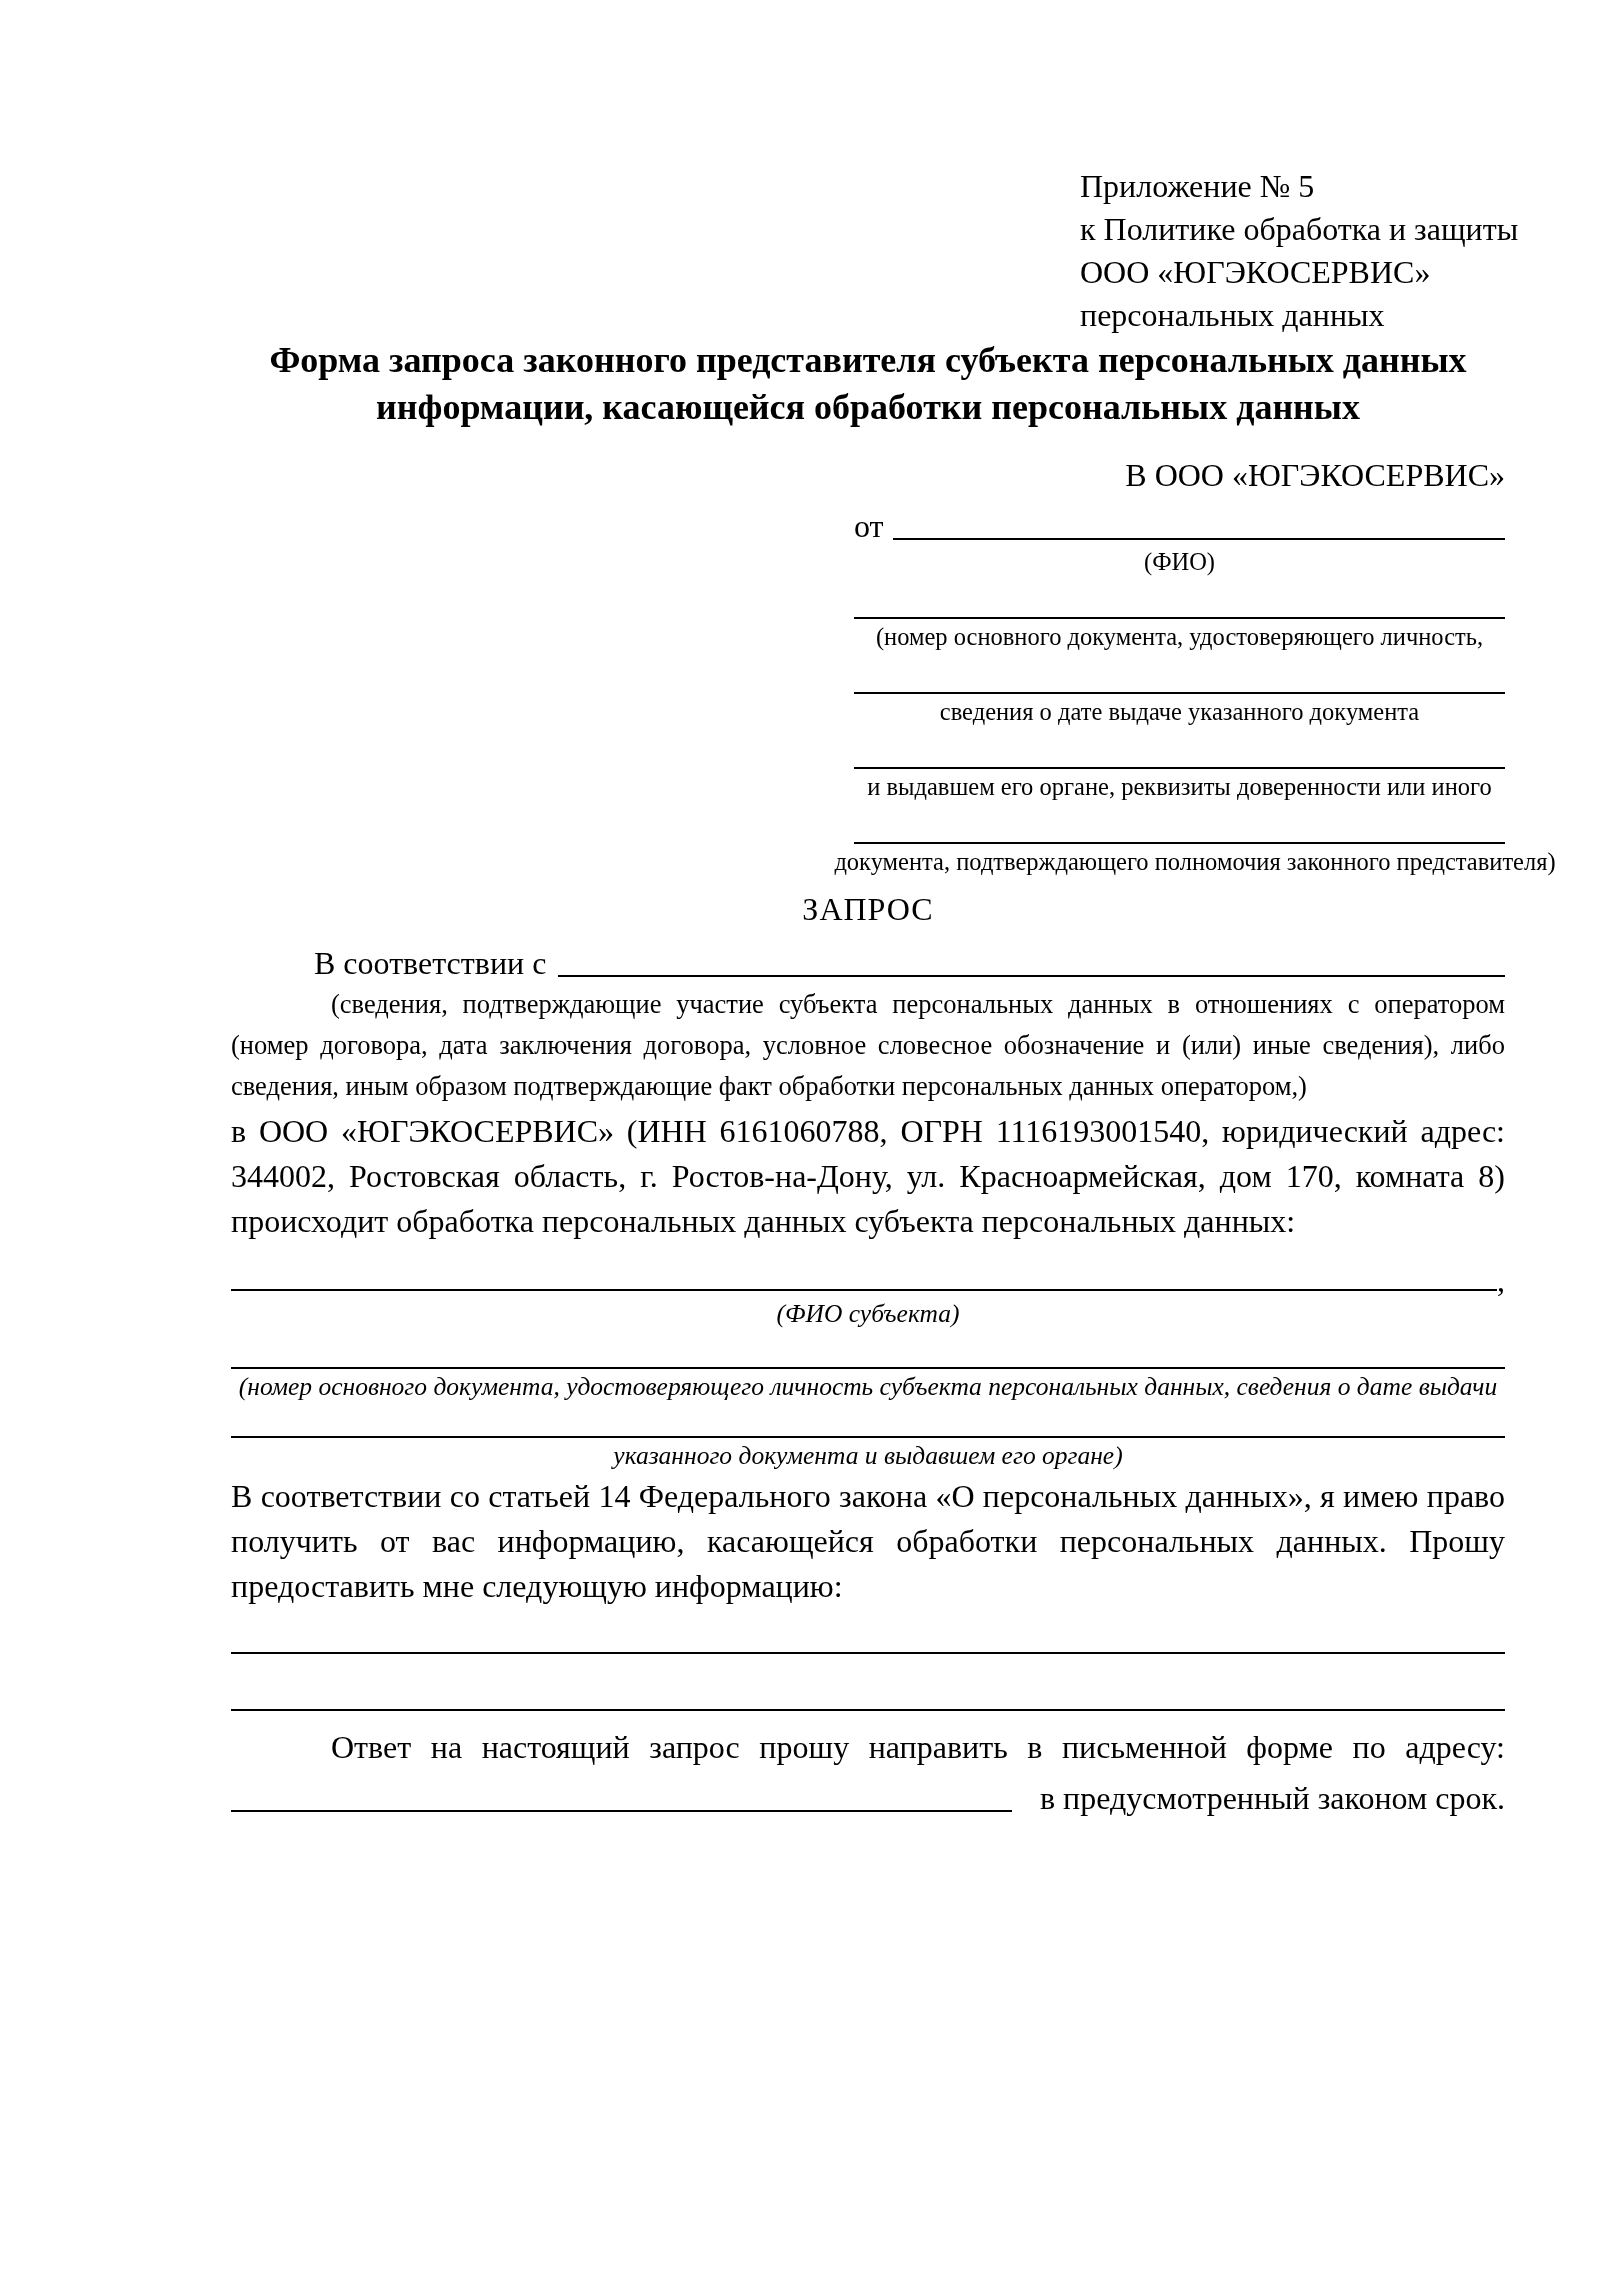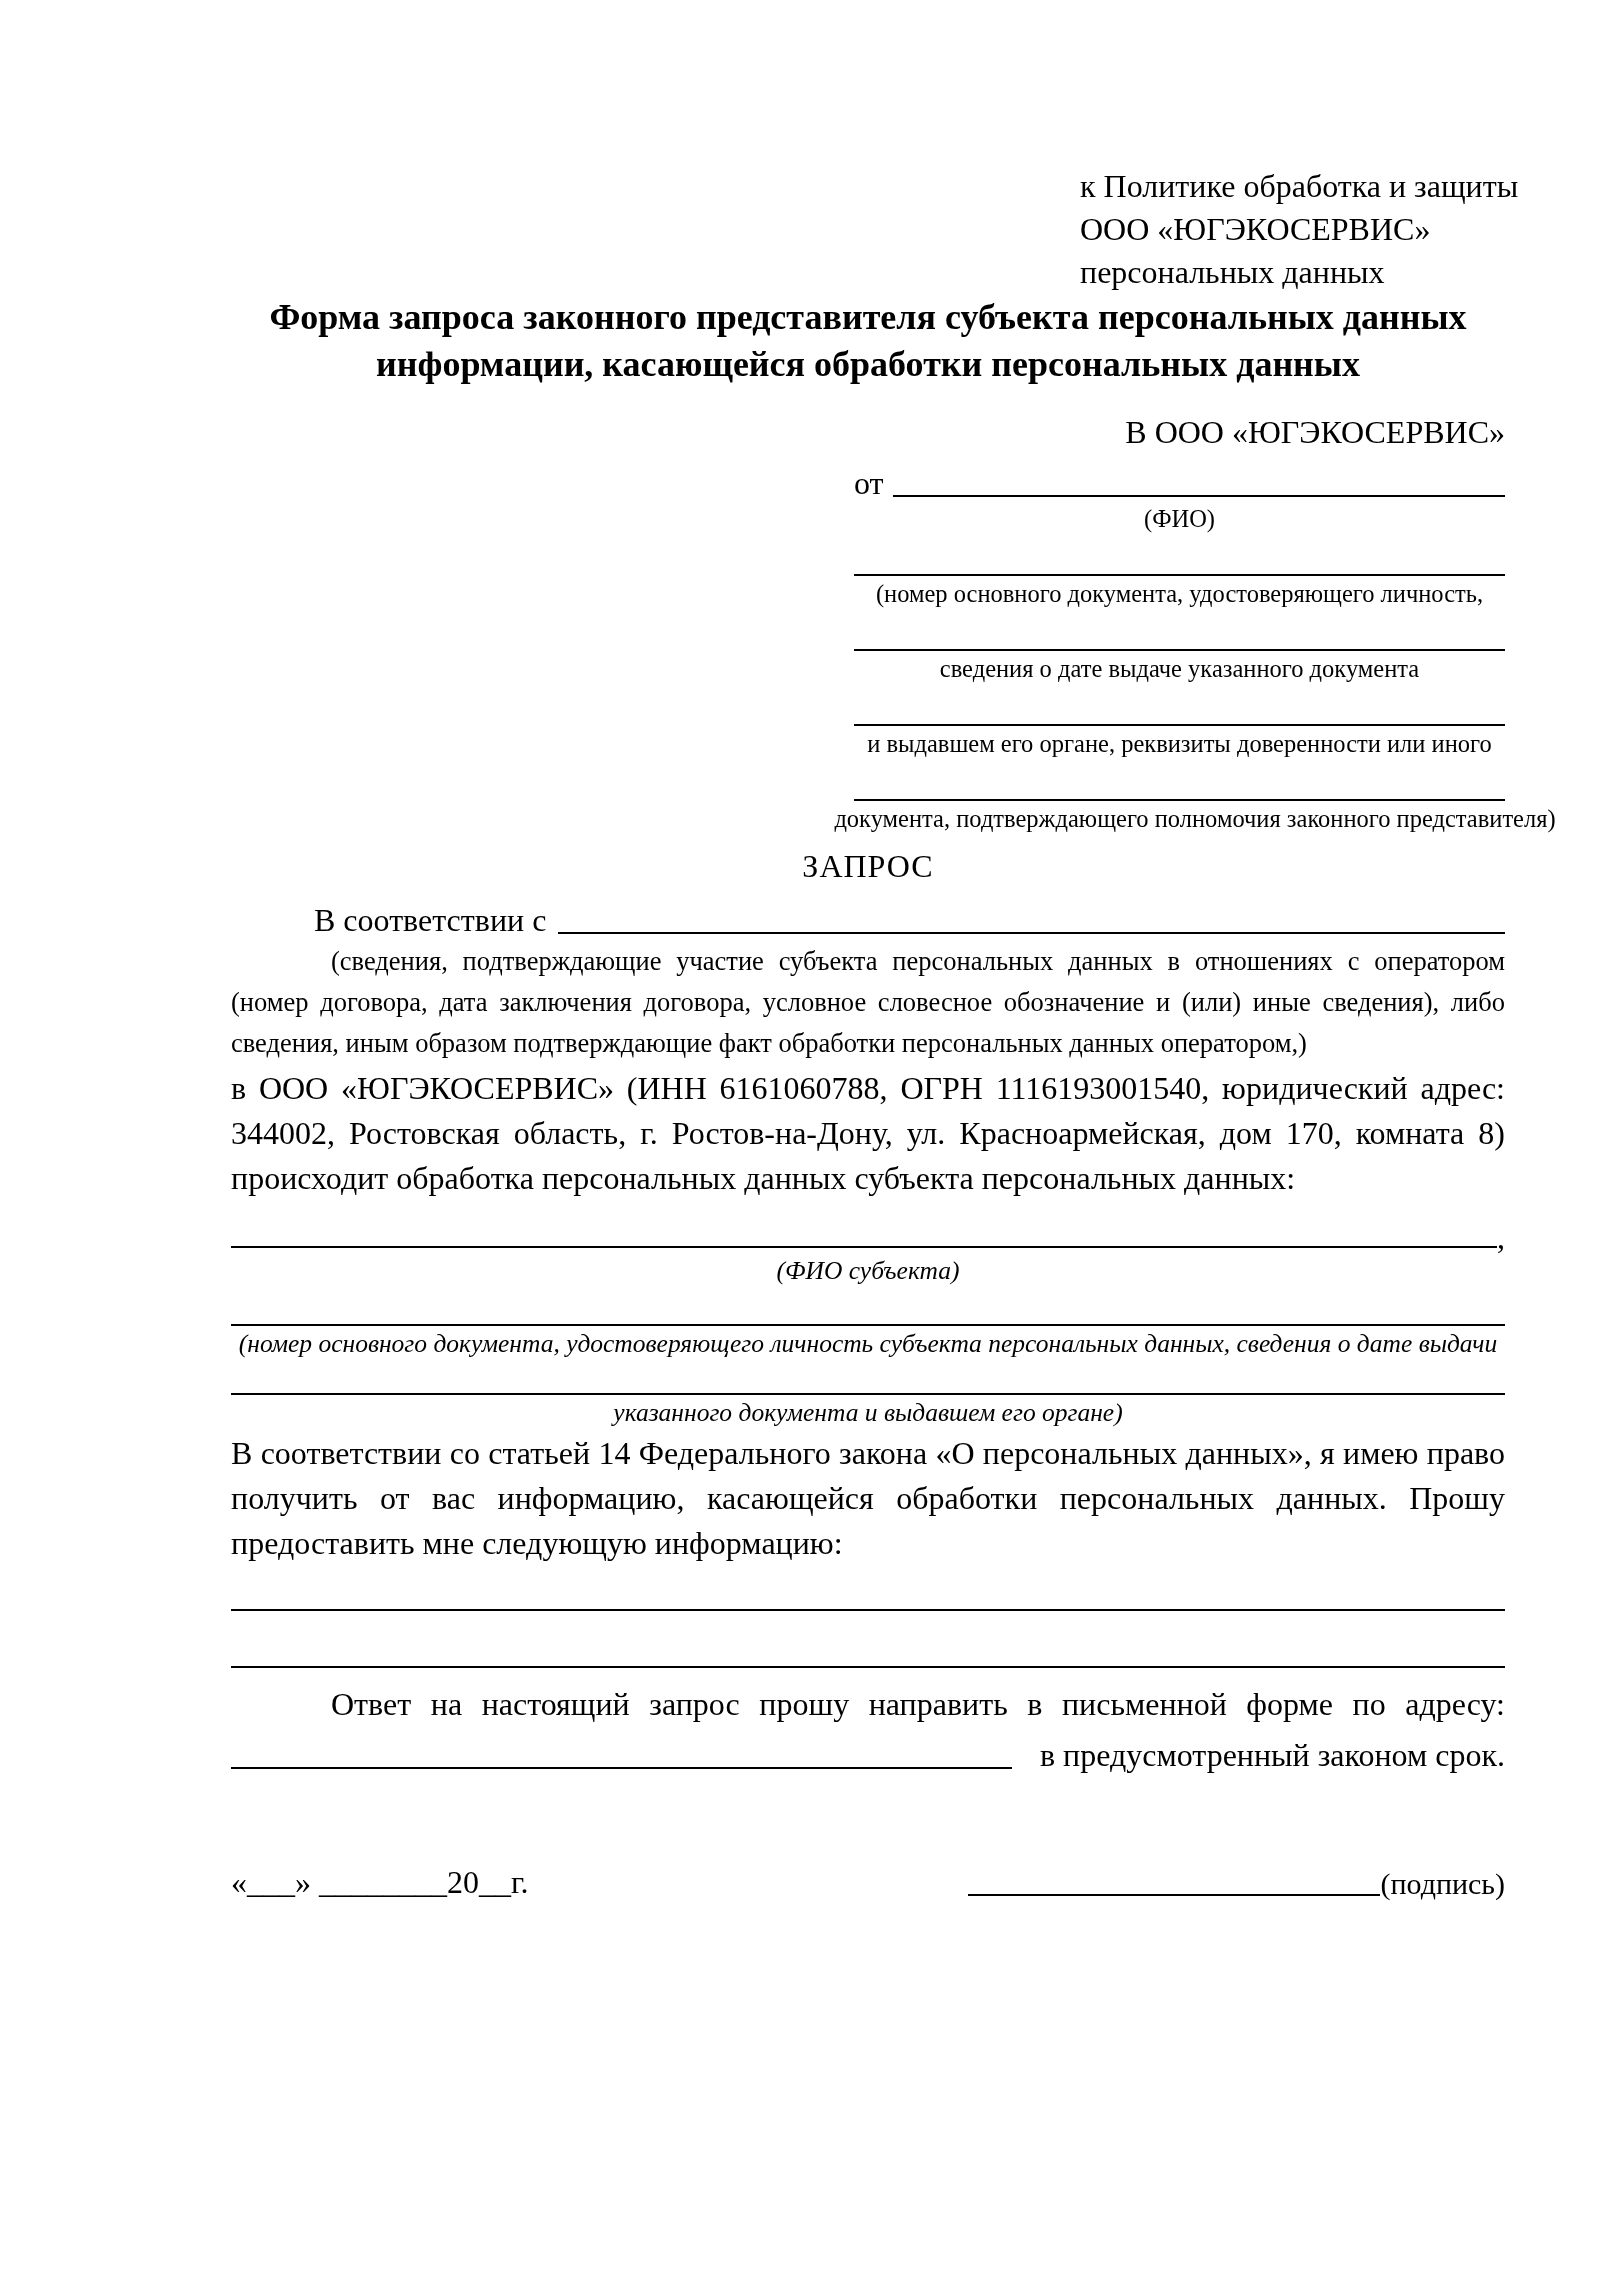--- a/index.html
+++ b/index.html
@@ -103,20 +103,21 @@
     margin-bottom: 4.9px;
   }
   .sig-cap { font-size: 30px; white-space: nowrap; }
 </style>
 </head>
 <body>
 
 <div class="page">
 
   <div class="appendix">
+    <div>Приложение № 5</div>
     <div>к Политике обработка и защиты</div>
     <div>ООО «ЮГЭКОСЕРВИС»</div>
     <div>персональных данных</div>
   </div>
 
   <div class="title">Форма запроса законного представителя субъекта персональных данных
 информации, касающейся обработки персональных данных</div>
 
   <div class="addr-block">
     <div class="addr-to">В ООО «ЮГЭКОСЕРВИС»</div>
@@ -166,21 +167,15 @@
 
   <div class="rule info-rule-1"></div>
   <div class="rule info-rule-2"></div>
 
   <div class="answer-line1">Ответ на настоящий запрос прошу направить в письменной форме по адресу:</div>
   <div class="flex-row answer-row">
     <span class="fill"></span>
     <span class="suffix">в предусмотренный законом срок.</span>
   </div>
 
-  <div class="flex-row footer">
-    <span class="date">«___» ________20__г.</span>
-    <span class="spacer"></span>
-    <span class="sig-fill"></span>
-    <span class="sig-cap">(подпись)</span>
-  </div>
 
 </div>
 
 
 </body></html>

